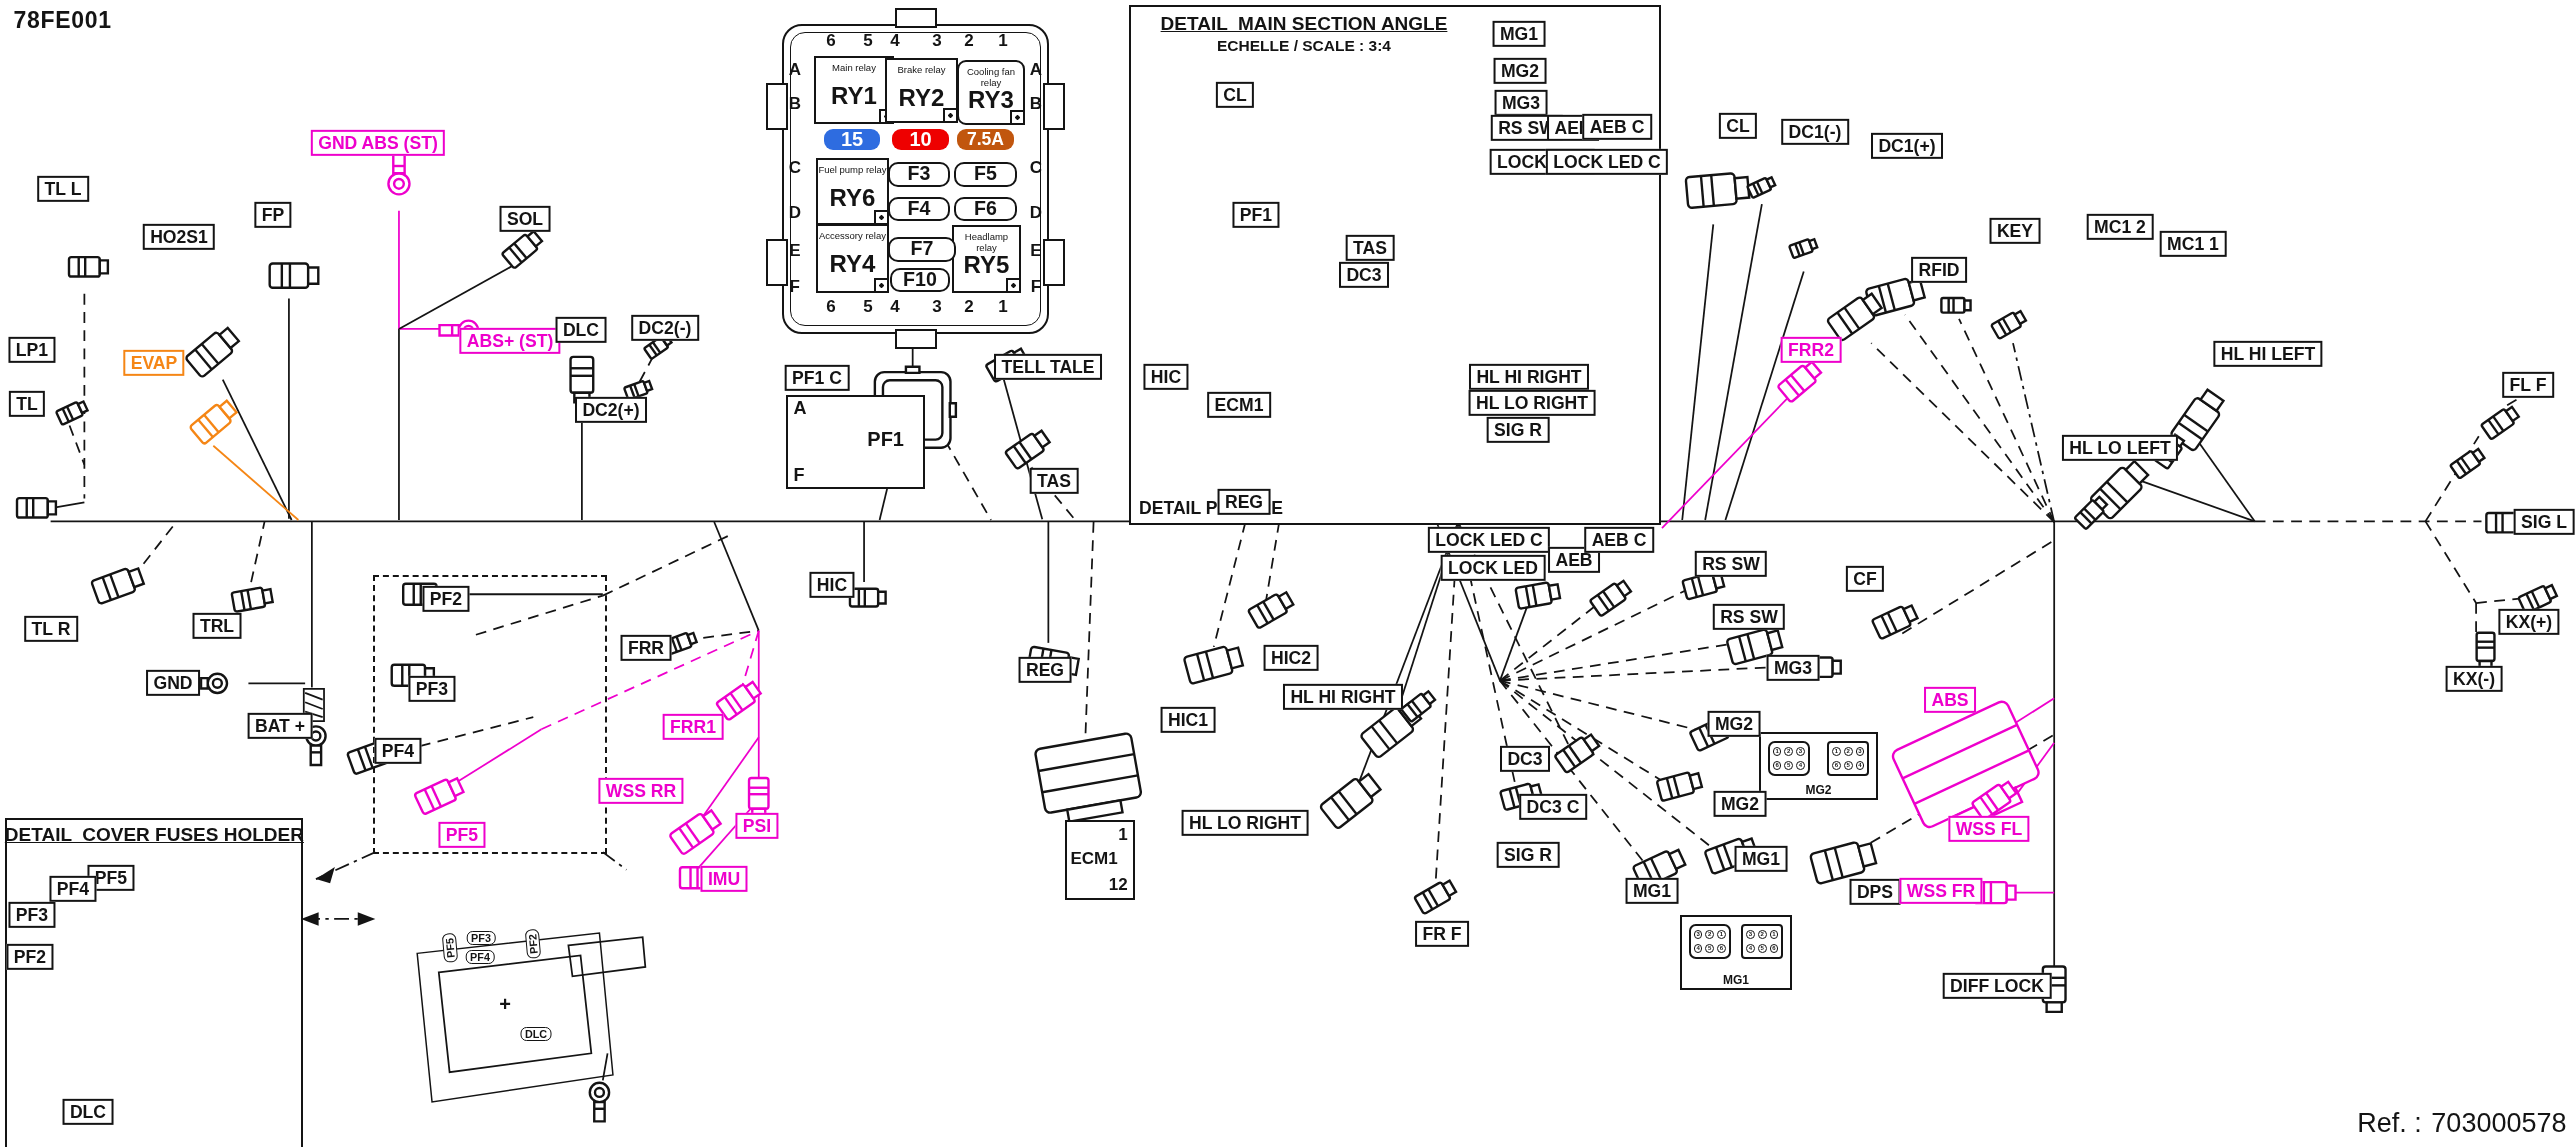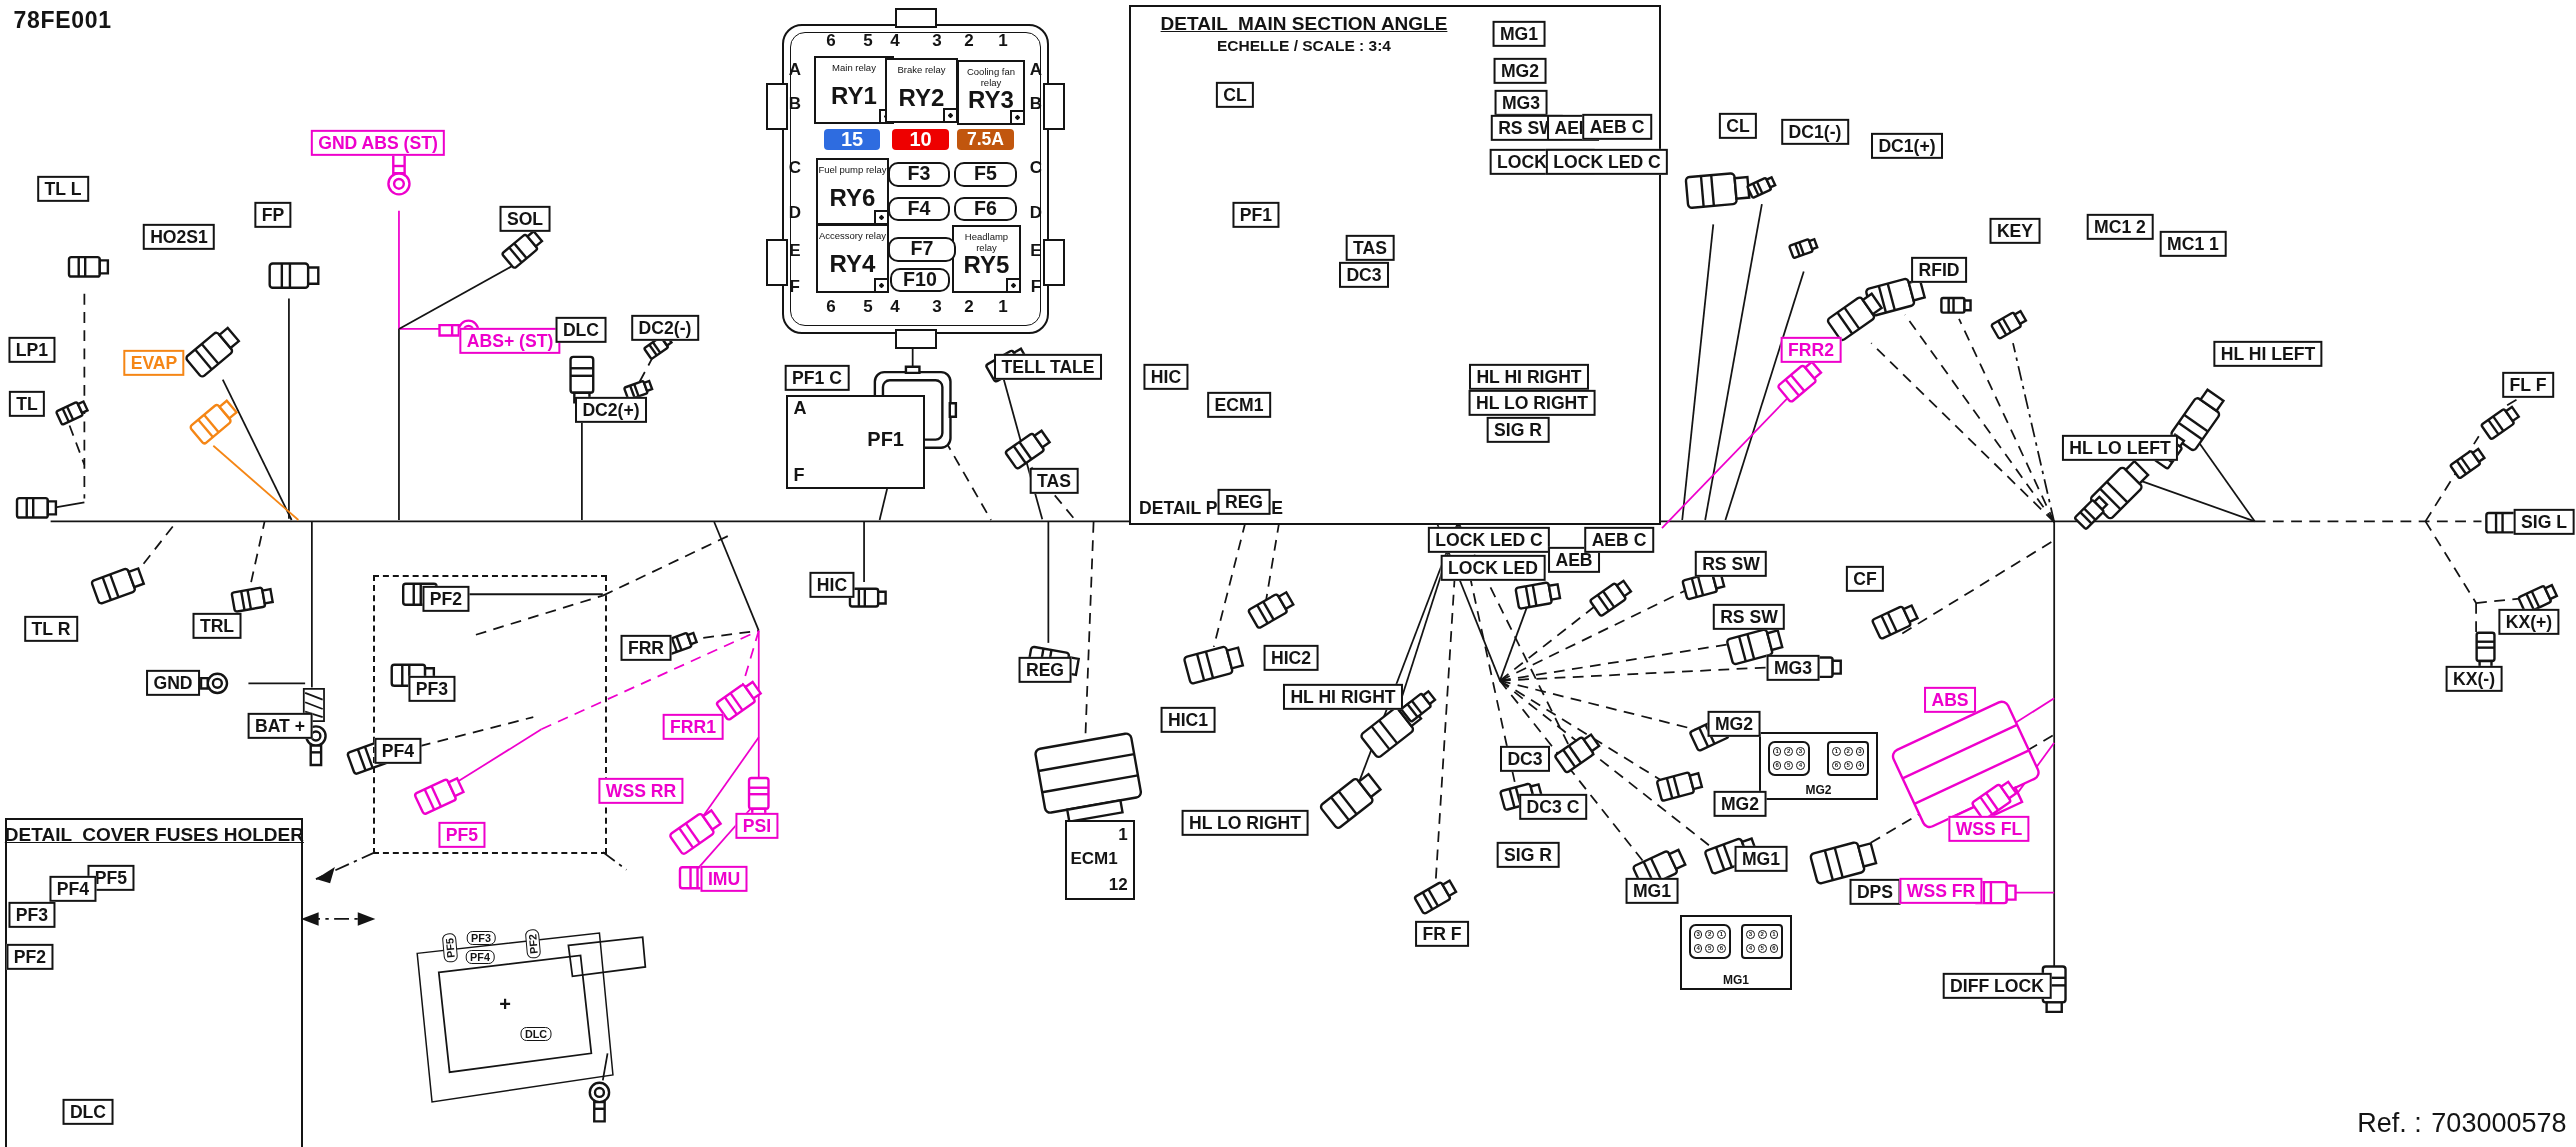--- a/index.html
+++ b/index.html
@@ -42,25 +42,25 @@
   .fb-tab.top{top:-17.6px;} .fb-tab.bot{bottom:-17.6px;}
   .fb-bump{position:absolute;width:17.6px;height:43px;border:2px solid #141414;background:#fff;}
   .b-l1{left:-17.6px;top:57px;} .b-l2{left:-17.6px;top:213px;} .b-r1{right:-17.6px;top:57px;} .b-r2{right:-17.6px;top:213px;}
   .relay{position:absolute;border:2px solid #141414;background:#fff;}
   .relay .rname{position:absolute;left:0;right:0;top:4px;text-align:center;font-size:9.5px;}
   .relay .rcode{position:absolute;left:0;right:0;top:24px;text-align:center;font-size:24px;font-weight:bold;}
   .relay::after{content:"";position:absolute;right:-2px;bottom:-2px;width:10.8px;height:10.8px;border:2px solid #141414;
         background:radial-gradient(circle at 50% 50%, #141414 2px, #fff 2.4px);}
   .r1{left:30px;top:30px;width:68px;height:64px;padding-left:8px;}
   .r2{left:101px;top:32px;width:69px;height:61px;}
-  .r3{left:173px;top:34px;width:64px;height:61px;}
+  .r3{left:173px;top:34px;width:64px;height:61px;border-radius:9px;}
   .r6{left:32px;top:132px;width:69px;height:63px;}
   .r4{left:32px;top:198px;width:69px;height:65px;}
   .r5{left:168px;top:199px;width:65px;height:64px;}
-  .fuseamp{position:absolute;border-radius:4px;color:#fff;text-align:center;font-weight:bold;font-size:20px;line-height:21.6px;}
+  .fuseamp{position:absolute;border-radius:9px;color:#fff;text-align:center;font-weight:bold;font-size:20px;line-height:21.6px;}
   .f15{left:40px;top:103px;width:56px;height:21.6px;}
   .f10a{left:108px;top:103px;width:57px;height:21.6px;}
   .f75{left:173px;top:103px;width:57px;height:21.6px;font-size:17.6px;}
   .fusecell{position:absolute;border:2px solid #141414;border-radius:10px;text-align:center;
             font-weight:bold;font-size:19.6px;line-height:19.6px;background:#fff;}
   .fc3{left:104px;top:136px;width:58px;height:21px;} .fc5{left:170px;top:136px;width:59px;height:21px;}
   .fc4{left:104px;top:171px;width:58px;height:20px;} .fc6{left:170px;top:171px;width:59px;height:20px;}
   .fc7{left:104px;top:211px;width:64px;height:21px;} .fc10{left:106px;top:242px;width:56px;height:20px;}
   .fbmark{position:absolute;transform:translate(-50%,-50%);font-weight:bold;font-size:17px;}
   

